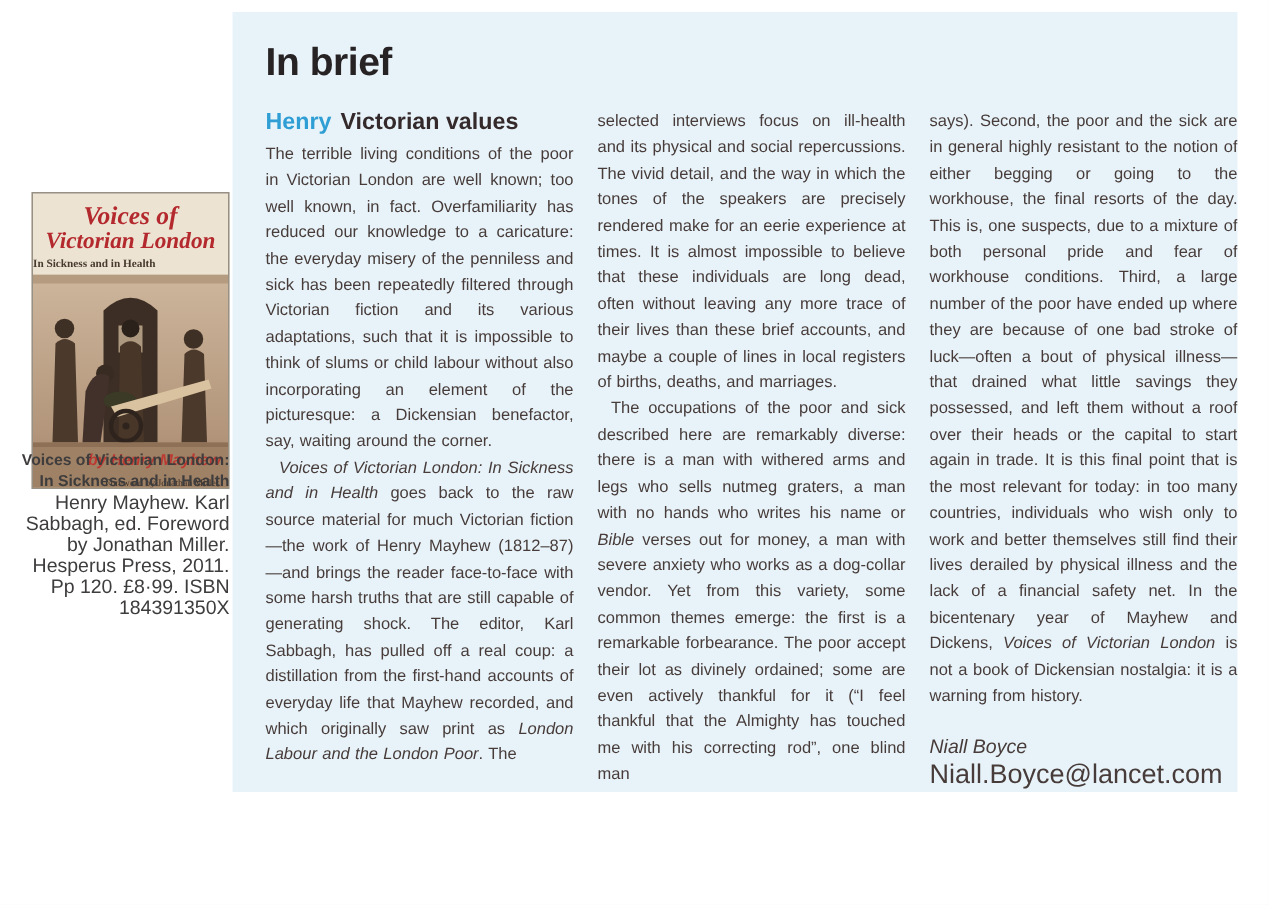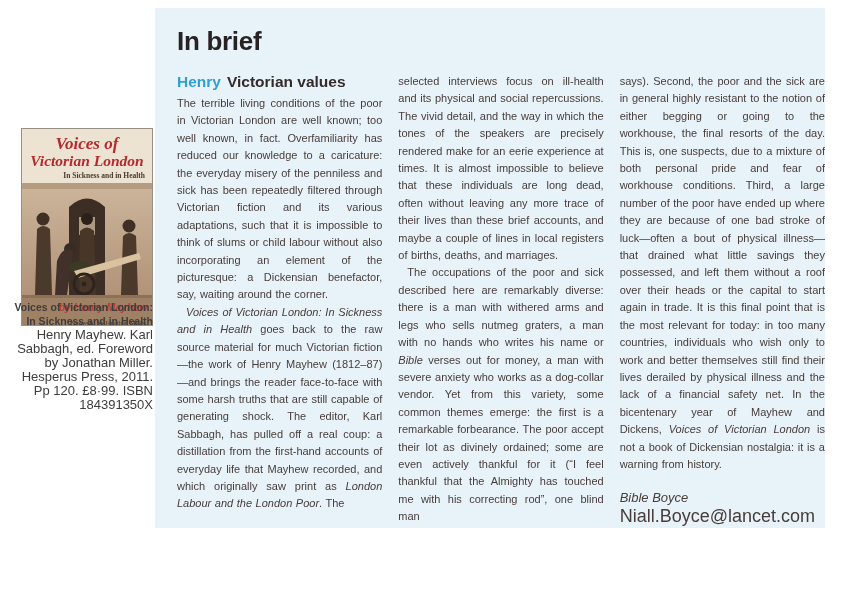--- a/index.html
+++ b/index.html
@@ -39,21 +39,21 @@
     background:#ece3d2; border:1px solid #979085; overflow:hidden;margin-top:44px;
   }
   .cover-title {
     font-family:"Liberation Serif", serif; font-style:italic; font-weight:bold;
     color:#b4292d; text-align:center; padding-top:6px; line-height:1.05;
   }
   .cover-title .t1 { font-size:17px; }
   .cover-title .t2 { font-size:15.5px; }
   .cover-subtitle {
     font-family:"Liberation Serif", serif; font-size:7.5px; font-weight:bold;
-    color:#473a2e; text-align:right; padding:2px 7px 3px 0;
+    color:#473a2e; text-align:left; padding:2px 7px 3px 0;
   }
   .cover-photo { position:relative; width:130px; height:152px; }
   .cover-photo svg { display:block; }
   .cover-author {
     position:absolute; left:16px; bottom:22px; width:100%; text-align:center;
     font-family:Liberation Sans, sans-serif; font-style:italic; font-weight:bold;
     font-size:10.5px; color:#bd3a33;
   }
   .cover-foreword {
     position:absolute; right:6px; bottom:9px;
@@ -143,20 +143,20 @@
         <div class="col-body">
             <p class=""><span>selected interviews focus on ill-health and its physical and social repercussions. The vivid detail, and the way in which the tones of the speakers are precisely rendered make for an eerie experience at times. It is almost impossible to believe that these individuals are long dead, often without leaving any more trace of their lives than these brief accounts, and maybe a couple of lines in local registers of births, deaths, and marriages.</span></p>
             <p class="indent"><span>The occupations of the poor and sick described here are remarkably diverse: there is a man with withered arms and legs who sells nutmeg graters, a man with no hands who writes his name or </span><i>Bible</i><span> verses out for money, a man with severe anxiety who works as a dog-collar vendor. Yet from this variety, some common themes emerge: the first is a remarkable forbearance. The poor accept their lot as divinely ordained; some are even actively thankful for it (“I feel thankful that the Almighty has touched me with his correcting rod”, one blind man</span></p>
           </div>
       </div>
       <div class="col">
         <div class="col-body">
             <p class=""><span>says). Second, the poor and the sick are in general highly resistant to the notion of either begging or going to the workhouse, the final resorts of the day. This is, one suspects, due to a mixture of both personal pride and fear of workhouse conditions. Third, a large number of the poor have ended up where they are because of one bad stroke of luck—often a bout of physical illness—that drained what little savings they possessed, and left them without a roof over their heads or the capital to start again in trade. It is this final point that is the most relevant for today: in too many countries, individuals who wish only to work and better themselves still find their lives derailed by physical illness and the lack of a financial safety net. In the bicentenary year of Mayhew and Dickens, </span><i>Voices of Victorian London</i><span> is not a book of Dickensian nostalgia: it is a warning from history.</span></p>
           </div>
         <div class="signature">
-          <div class="byline">Bible Boyce</div>
+          <div class="byline">Niall Boyce</div>
           <div class="email">Niall.Boyce@lancet.com</div>
         </div>
       </div>
     </div>
   </main>
 
 </div>
 
 </body></html>

